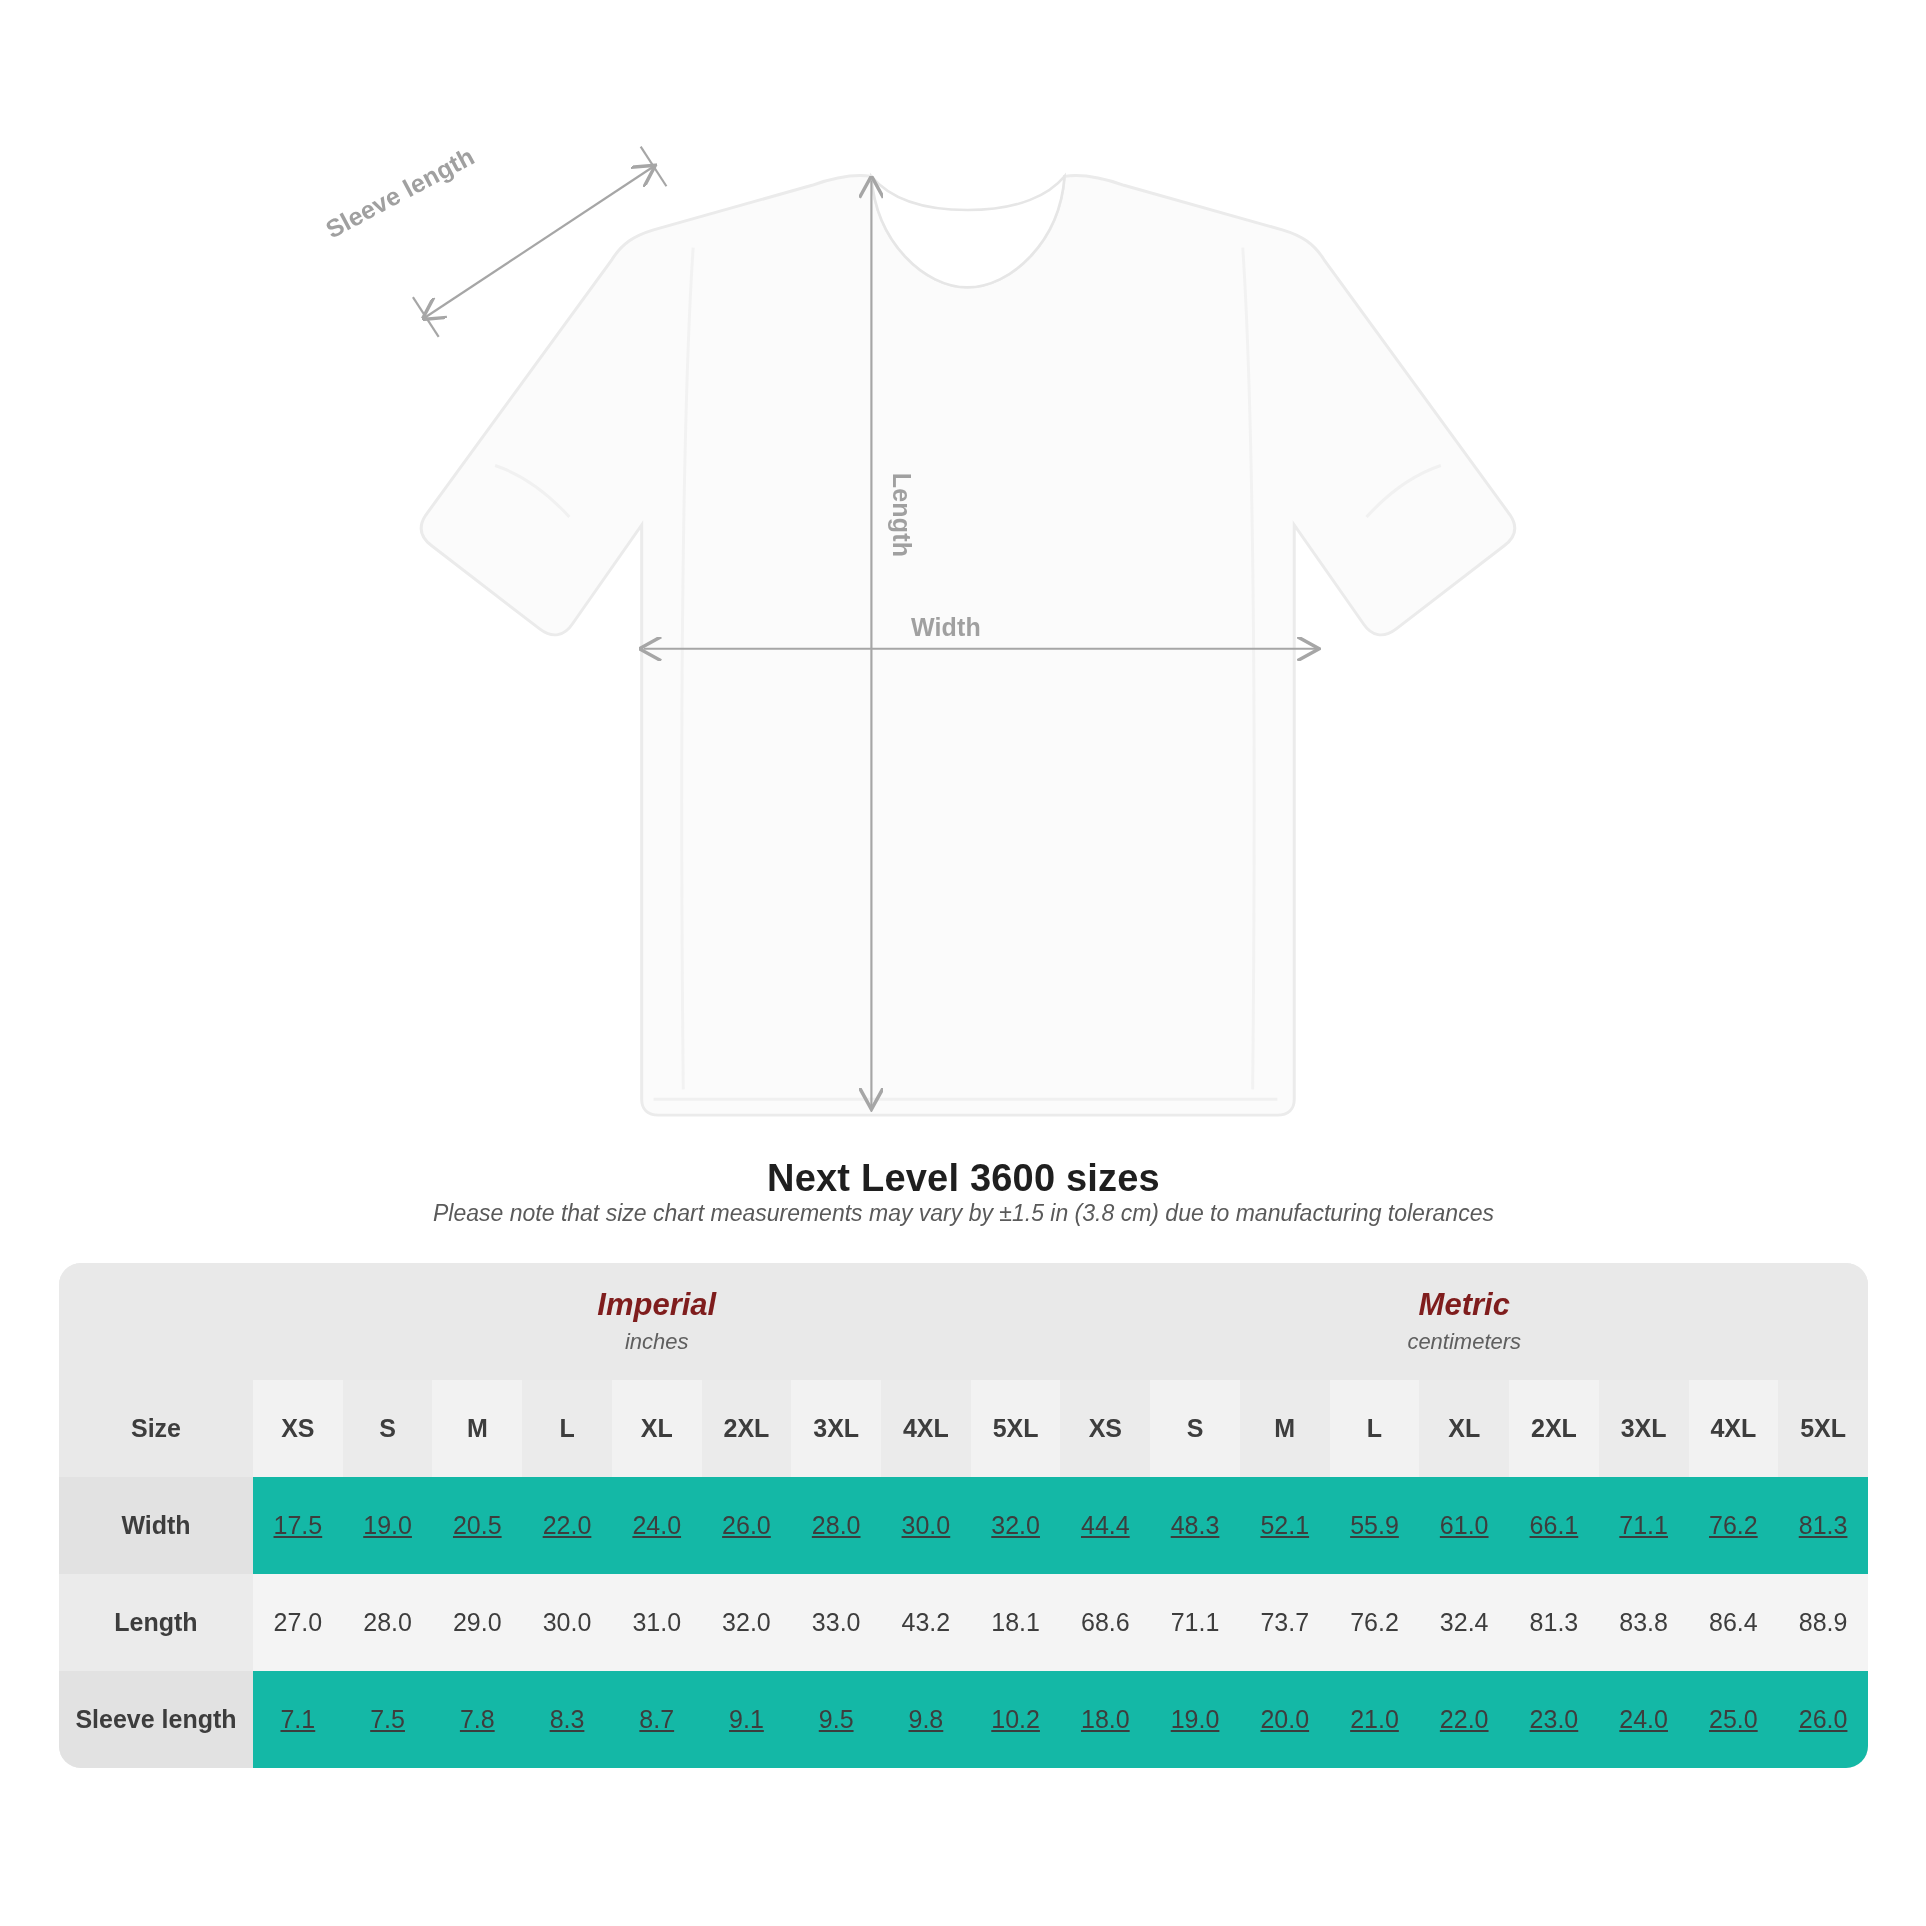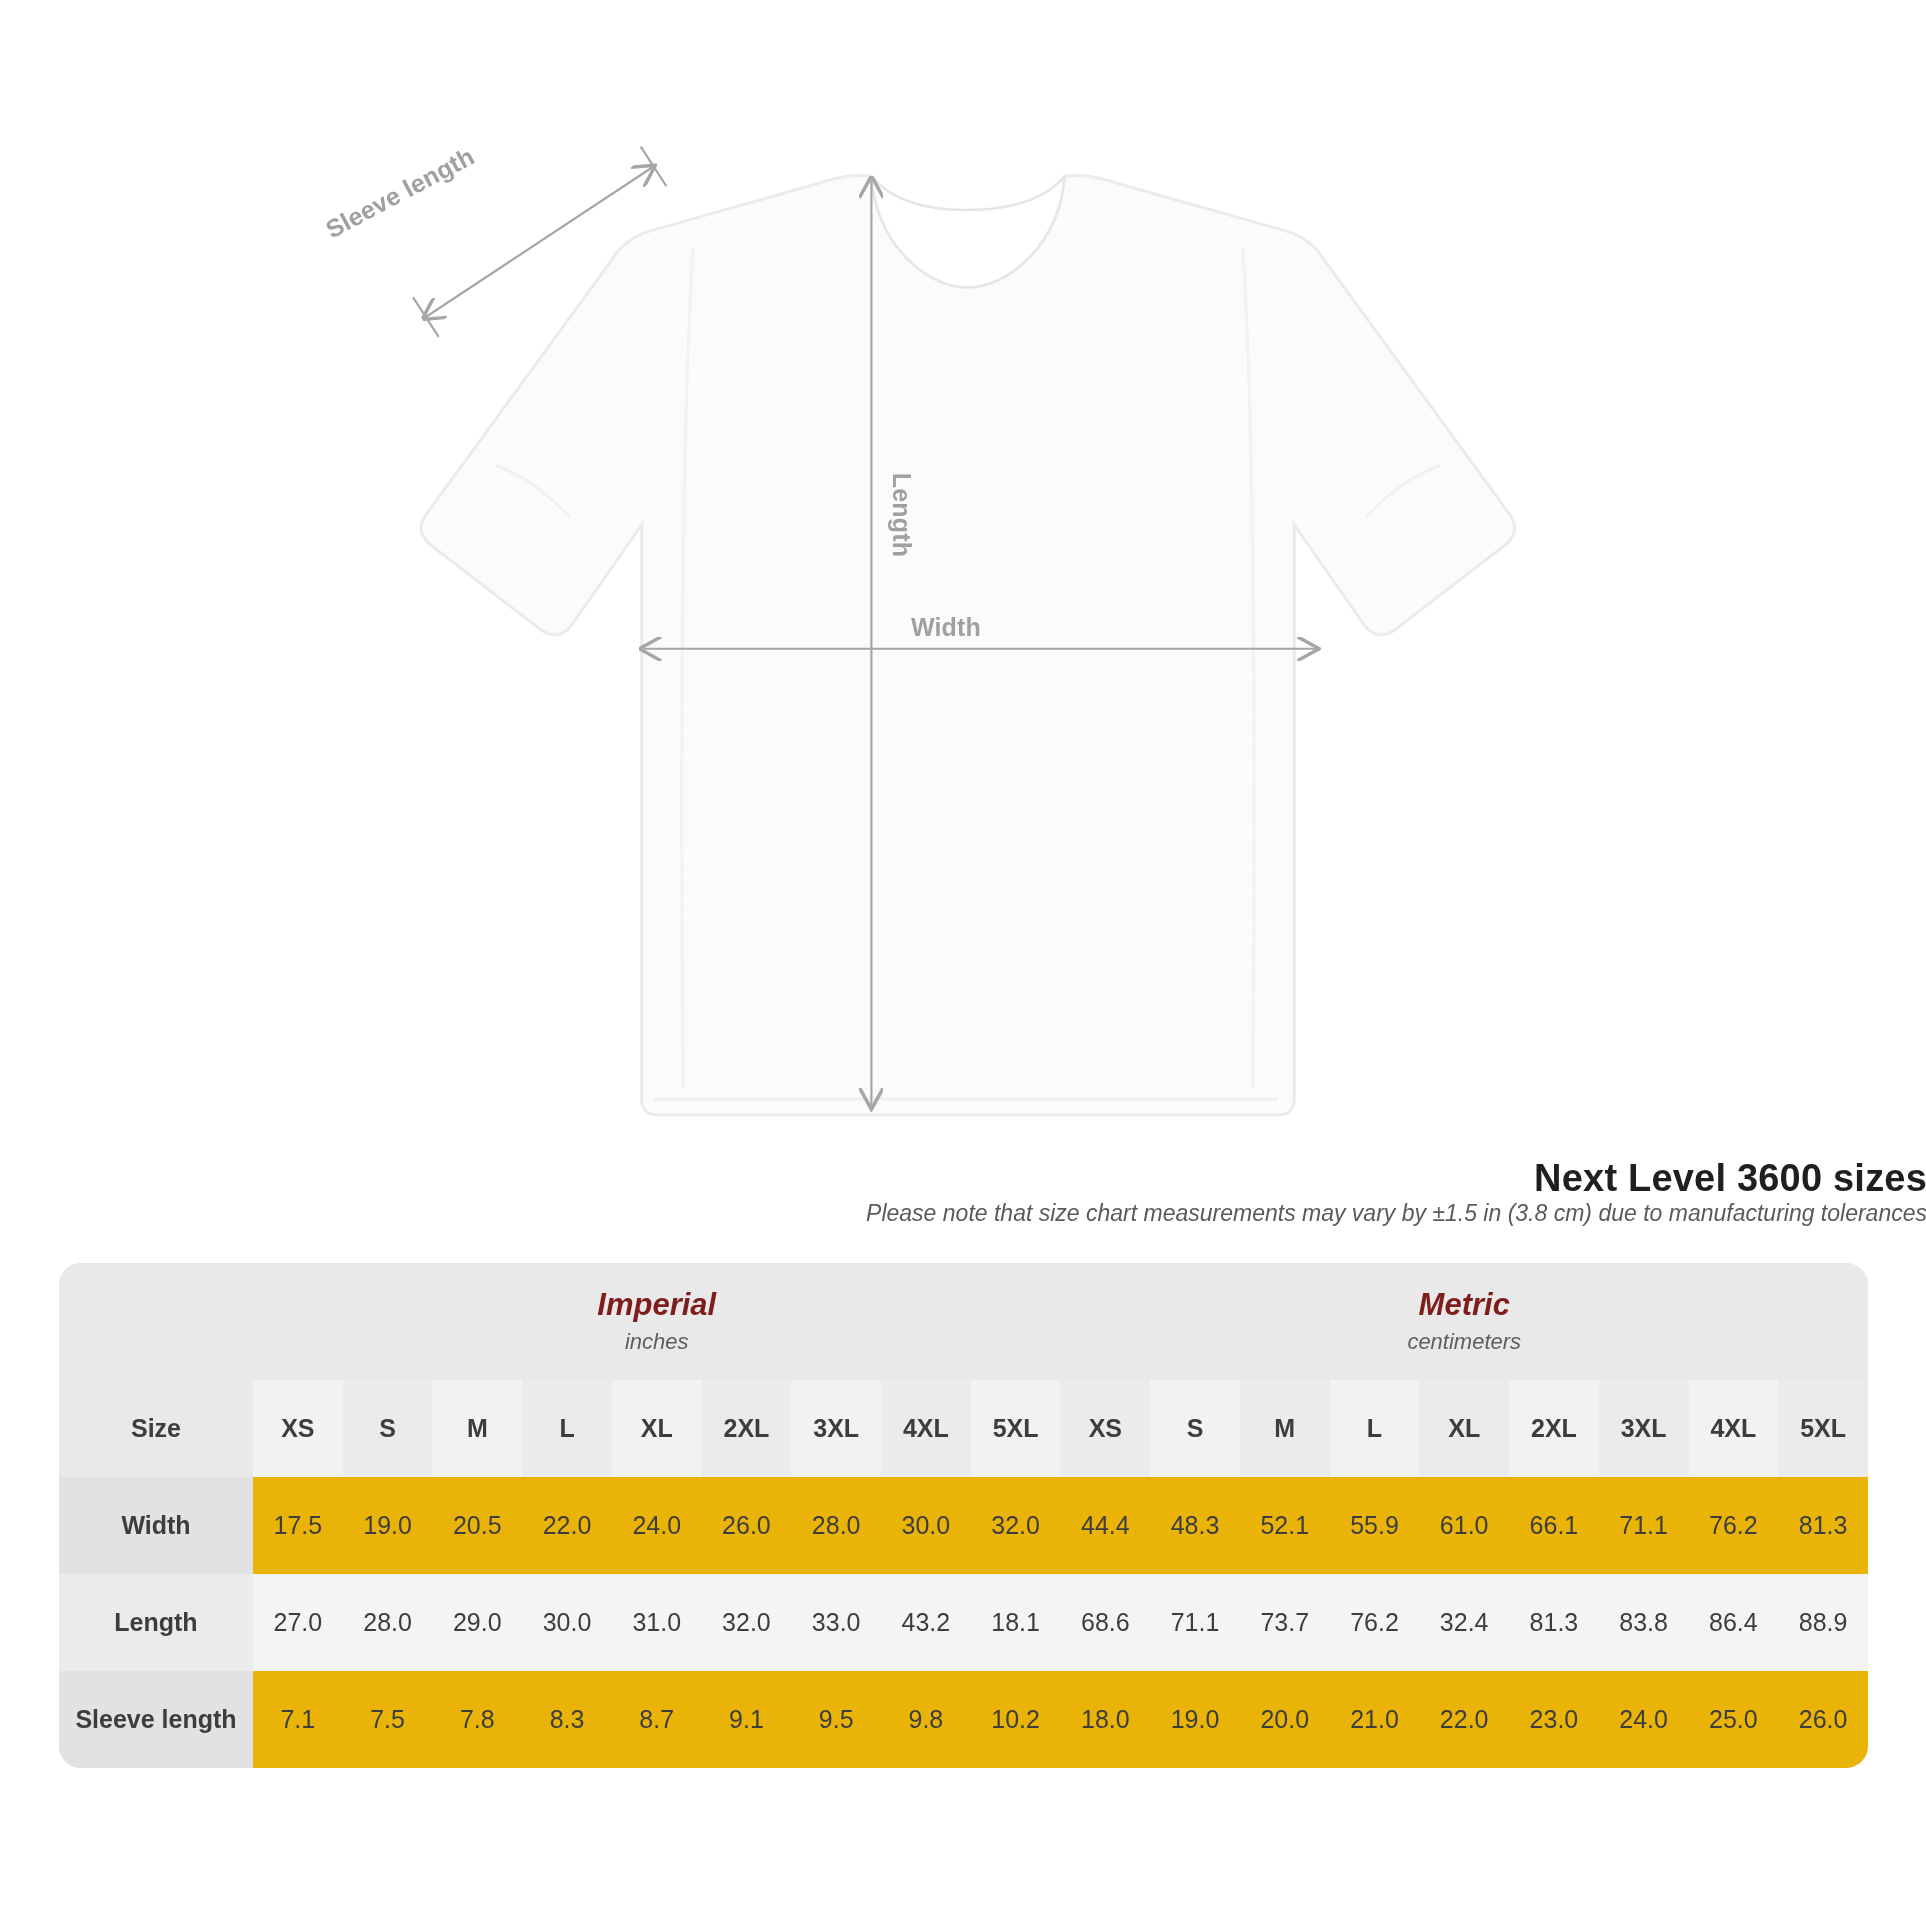--- a/index.html
+++ b/index.html
@@ -50,21 +50,21 @@
     transform: translate(-50%, -50%) rotate(90deg);
   }
   #label-width {
     left: 946px;
     top: 627px;
     transform: translate(-50%, -50%);
   }
 
   
   .title-block {
-    text-align: right;
+    text-align: center;
     margin-top: 18px;
   }
   .chart-title {
     font-size: 38px;
     font-weight: bold;
     color: #1f1f1f;
     letter-spacing: 0.2px;
   }
   .chart-note {
     font-size: 23px;
@@ -136,21 +136,21 @@
     height: 95px;
     font-size: 25px;
   }
   td.rowhead {
     font-weight: bold;
     font-size: 25px;
     background: #e4e4e4;
     color: #3d3d3d;
     width: 194px;
   }
-  tr.shade-a td.datacell { background: #eab308; }
+  tr.shade-a td.datacell { background: #14b8a6; text-decoration: underline; }
   tr.shade-b td.datacell { background: #f4f4f4; }
   tr.shade-a td.rowhead { background: #e2e2e2; }
   tr.shade-b td.rowhead { background: #ebebeb; }
 </style>
 </head>
 <body>
 
 <div class="page">
 
   <div class="illustration">

